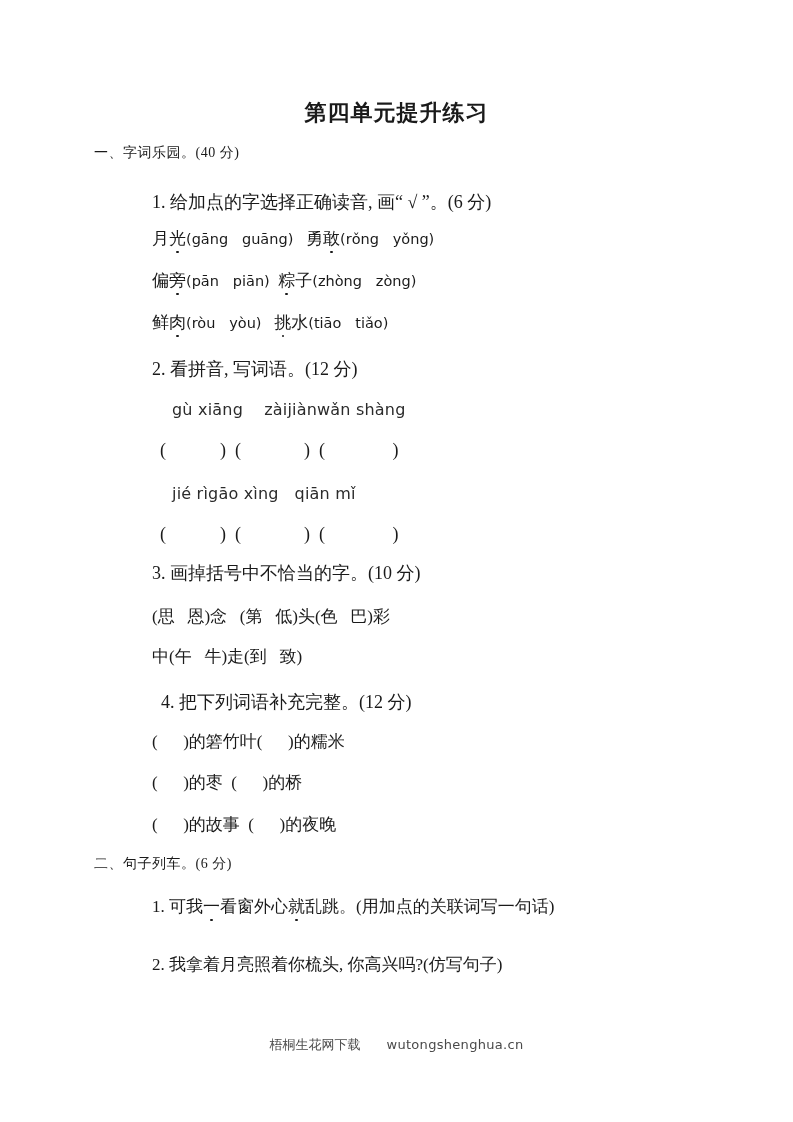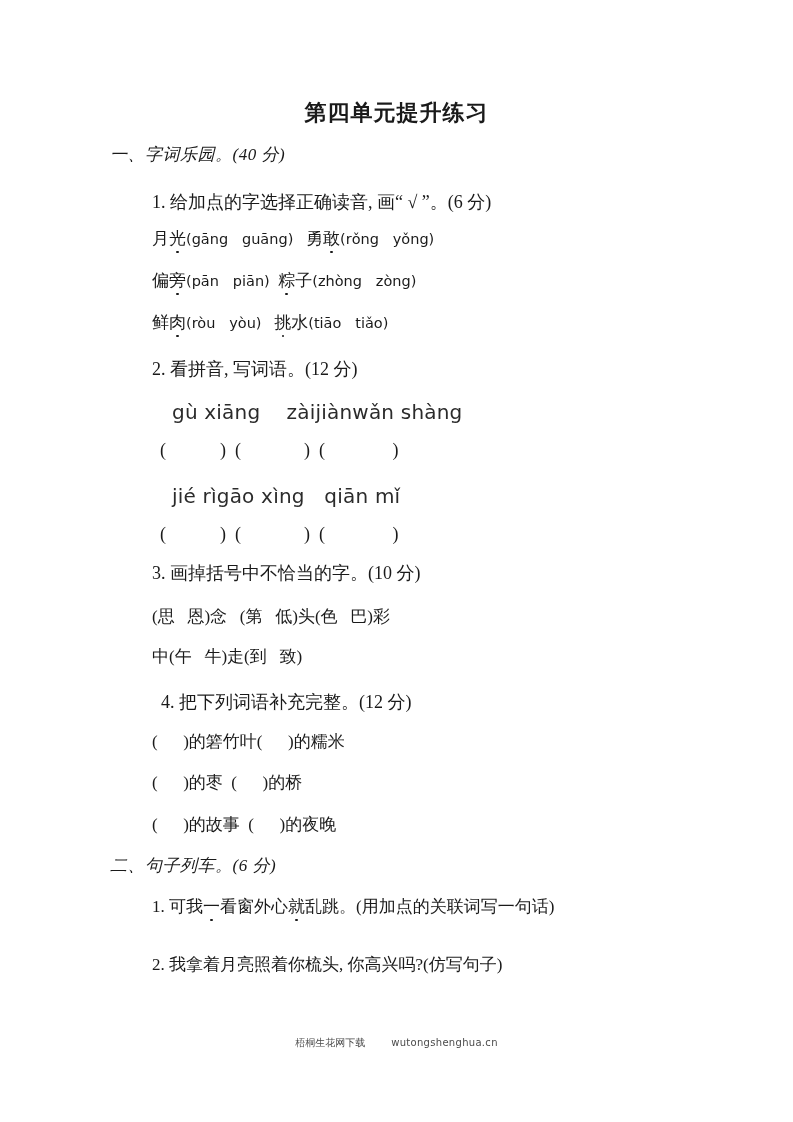--- a/index.html
+++ b/index.html
@@ -37,38 +37,37 @@
   }
 
   
   .row {
     position: absolute;
     font-size: 17px;
     line-height: 1;
     white-space: pre;
   }
   .sec-head {
-    left: 110px;
-    font-size: 17px;
+    left: 94px;
+    font-size: 14px;
     letter-spacing: 0.5px;
-    font-style: italic;
   }
   .item-head {
     left: 152px;
     font-size: 18px;
   }
   .body-line {
     left: 152px;
     font-size: 17px;
   }
 
   
   .pinyin {
     font-family: "DejaVu Sans", "Liberation Sans", sans-serif;
-    font-size: 20px;
+    font-size: 16px;
     letter-spacing: 0.2px;
     color: #2b2b2b;
   }
 
   
   .py-in {
     font-family: "DejaVu Sans", "Liberation Sans", sans-serif;
     font-size: 14.5px;
   }
 
@@ -97,21 +96,21 @@
     letter-spacing: 0;
   }
 
   
   .footer {
     position: absolute;
     top: 1036px;
     left: 0;
     width: 793px;
     text-align: center;
-    font-size: 10px;
+    font-size: 13px;
     color: #4a4a4a;
   }
   .footer .cn {
     font-family: "Liberation Serif", "DejaVu Serif", serif;
   }
   .footer .url {
     font-family: "DejaVu Sans", "Liberation Sans", sans-serif;
     margin-left: 26px;
     letter-spacing: 0.3px;
   }

